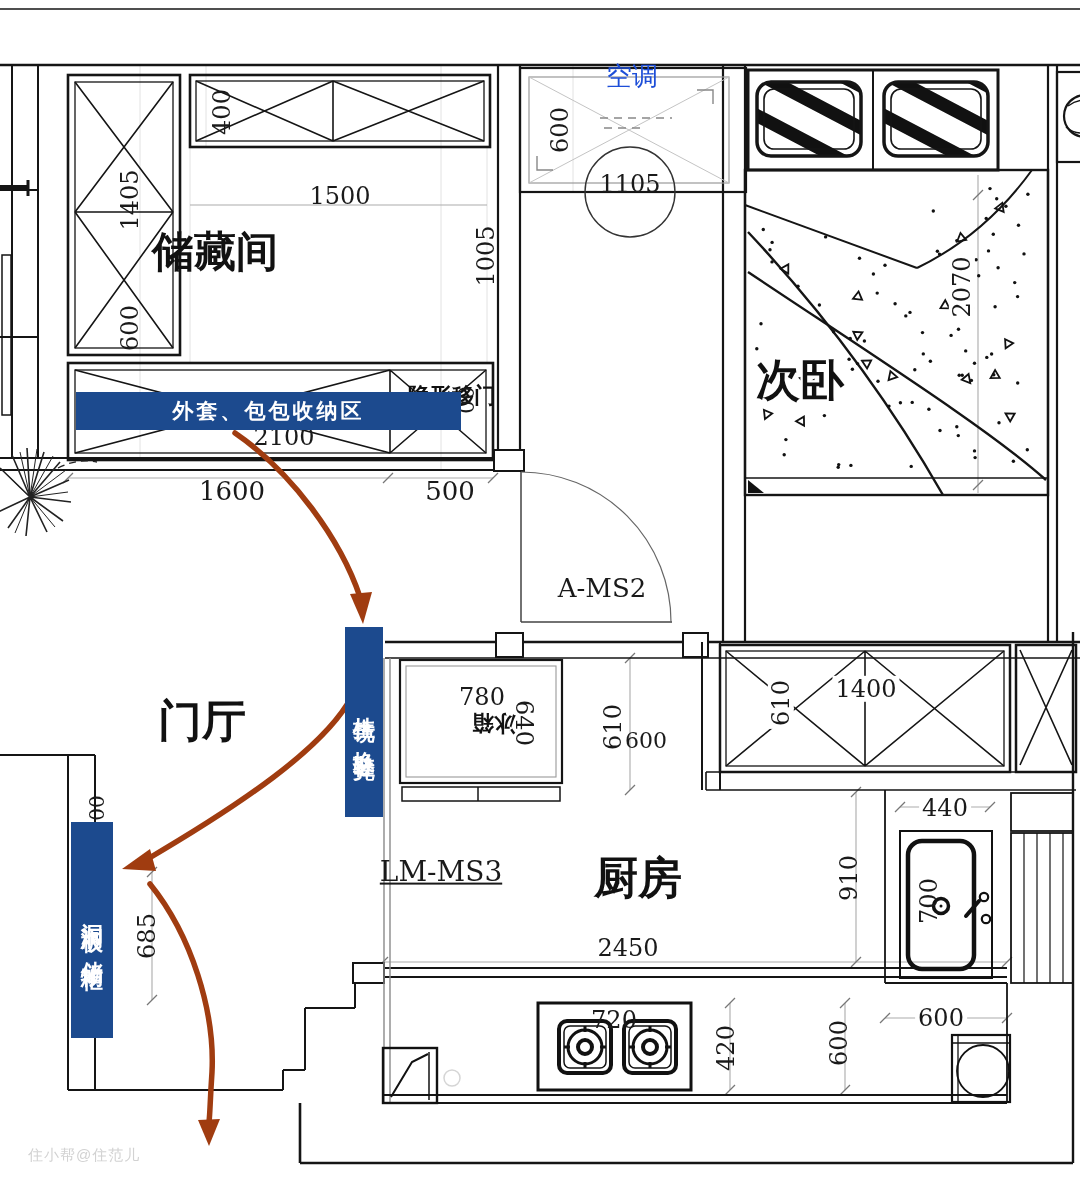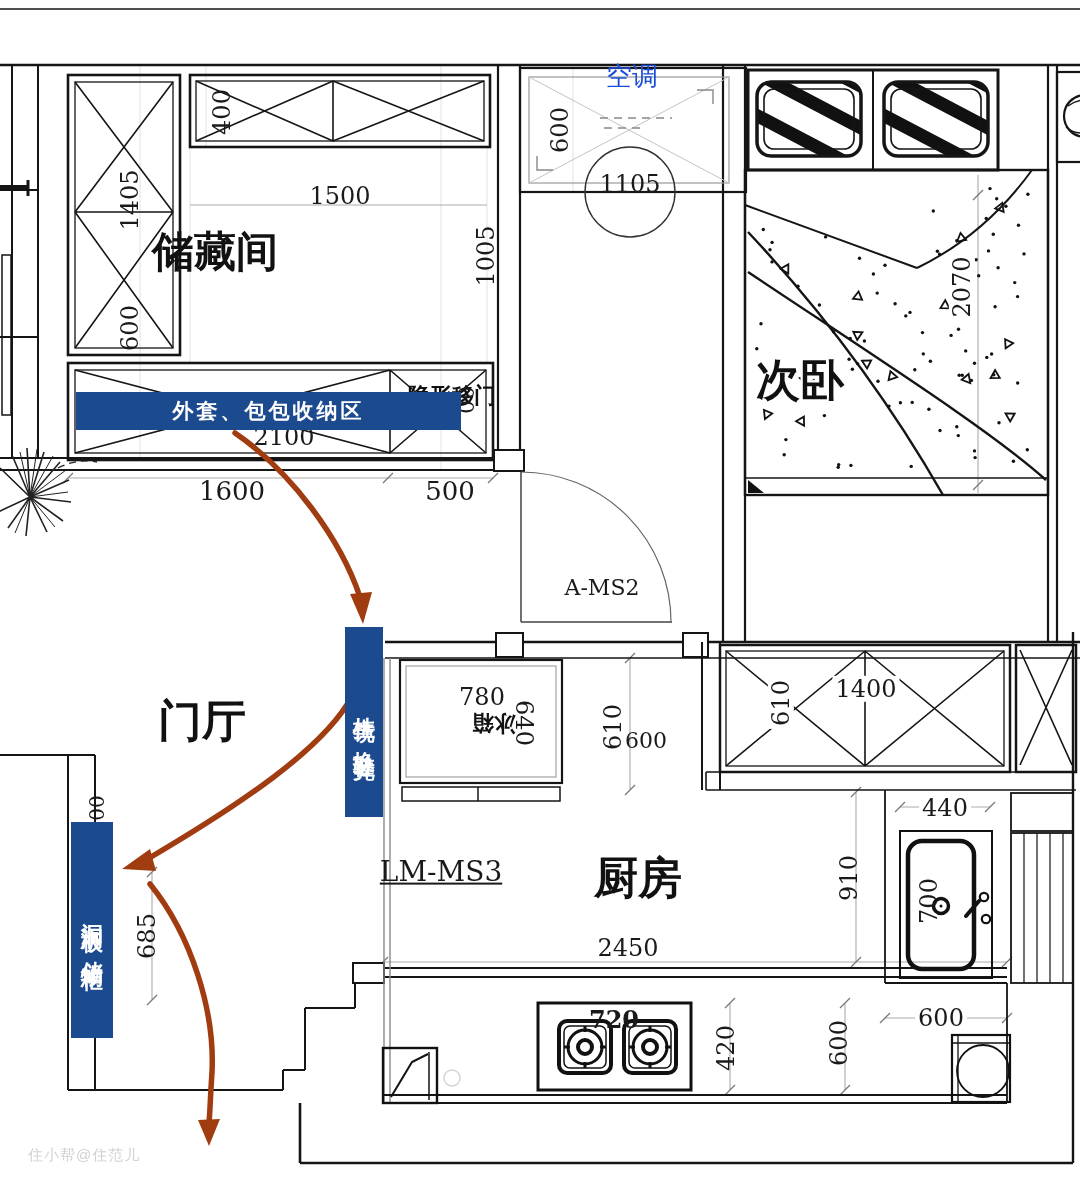--- a/index.html
+++ b/index.html
@@ -2,21 +2,21 @@
 <html style="--banner: #1c4a8e; --arrow: #a03c10; --line: #151515;"><head>
 <meta charset="utf-8">
 <style>
   :root{ --banner:#1c4a8e; --arrow:#a03c10; --line:#151515; }
   html,body{margin:0;padding:0;background:#fff;}
   #plan{position:relative;width:1080px;height:1198px;background:#fff;overflow:hidden;
         font-family:"Liberation Sans",sans-serif;}
   #plan svg{position:absolute;left:0;top:0;z-index:1;}
   .lbl{position:absolute;transform:translate(-50%,-50%);white-space:nowrap;z-index:3;line-height:1.1;}
   .dim{font-family:"DejaVu Serif","Liberation Serif",serif;font-size:24px;color:#1a1a1a;}
-  .f20{font-size:20px;} .f22{font-size:22px;} .f26{font-size:26px;} .f28{font-size:28px;} .f30{font-size:22px;}
+  .f20{font-size:20px;} .f22{font-size:22px;} .f26{font-size:26px;} .f28{font-size:28px;} .f30{font-size:26px;}
   .rm90{transform:translate(-50%,-50%) rotate(-90deg);}
   .rp90{transform:translate(-50%,-50%) rotate(90deg);}
   .r180{transform:translate(-50%,-50%) rotate(180deg);}
   .room{font-weight:700;color:#111;}
   .bg{background:#fff;padding:0 3px;}
   .halo{text-shadow:-2px 0 0 #fff,2px 0 0 #fff,0 -2px 0 #fff,0 2px 0 #fff,-2px -2px 0 #fff,2px 2px 0 #fff,-2px 2px 0 #fff,2px -2px 0 #fff;}
   .boldzh{font-weight:700;color:#111;}
   .banner-h{position:absolute;z-index:4;background:var(--banner);color:#fff;
             display:flex;align-items:center;justify-content:center;
             font-size:21px;font-weight:600;letter-spacing:3px;}
@@ -330,21 +330,21 @@
 <div class="lbl dim" style="left:482px;top:697px;">780</div>
 <div class="lbl dim rp90" style="left:524px;top:723px;">640</div>
 <div class="lbl dim rm90" style="left:613px;top:727px;">610</div>
 <div class="lbl dim f22" style="left:646px;top:741px;">600</div>
 <div class="lbl dim rm90 bg" style="left:781px;top:703px;">610</div>
 <div class="lbl dim bg" style="left:866px;top:689px;">1400</div>
 <div class="lbl dim bg" style="left:945px;top:808px;">440</div>
 <div class="lbl dim rm90" style="left:849px;top:878px;">910</div>
 <div class="lbl dim rm90" style="left:929px;top:901px;">700</div>
 <div class="lbl dim" style="left:628px;top:948px;">2450</div>
-<div class="lbl dim" style="left:614px;top:1020px;font-weight:bold;">720</div>
+<div class="lbl dim" style="left:614px;top:1020px;">720</div>
 <div class="lbl dim rm90" style="left:726px;top:1048px;">420</div>
 <div class="lbl dim rm90" style="left:839px;top:1043px;">600</div>
 <div class="lbl dim bg" style="left:941px;top:1018px;">600</div>
 
 <div class="lbl dim rm90 f20" style="left:97px;top:808px;">00</div>
 <div class="lbl dim rm90" style="left:147px;top:936px;">685</div>
 
 <div class="banner-h" style="left:76px;top:392px;width:385px;height:38px;">外套、包包收纳区</div>
 <div class="banner-v" style="left:345px;top:627px;width:38px;height:190px;">挂镜＋换鞋凳</div>
 <div class="banner-v" style="left:71px;top:822px;width:42px;height:216px;">洞洞板＋储物柜</div>

